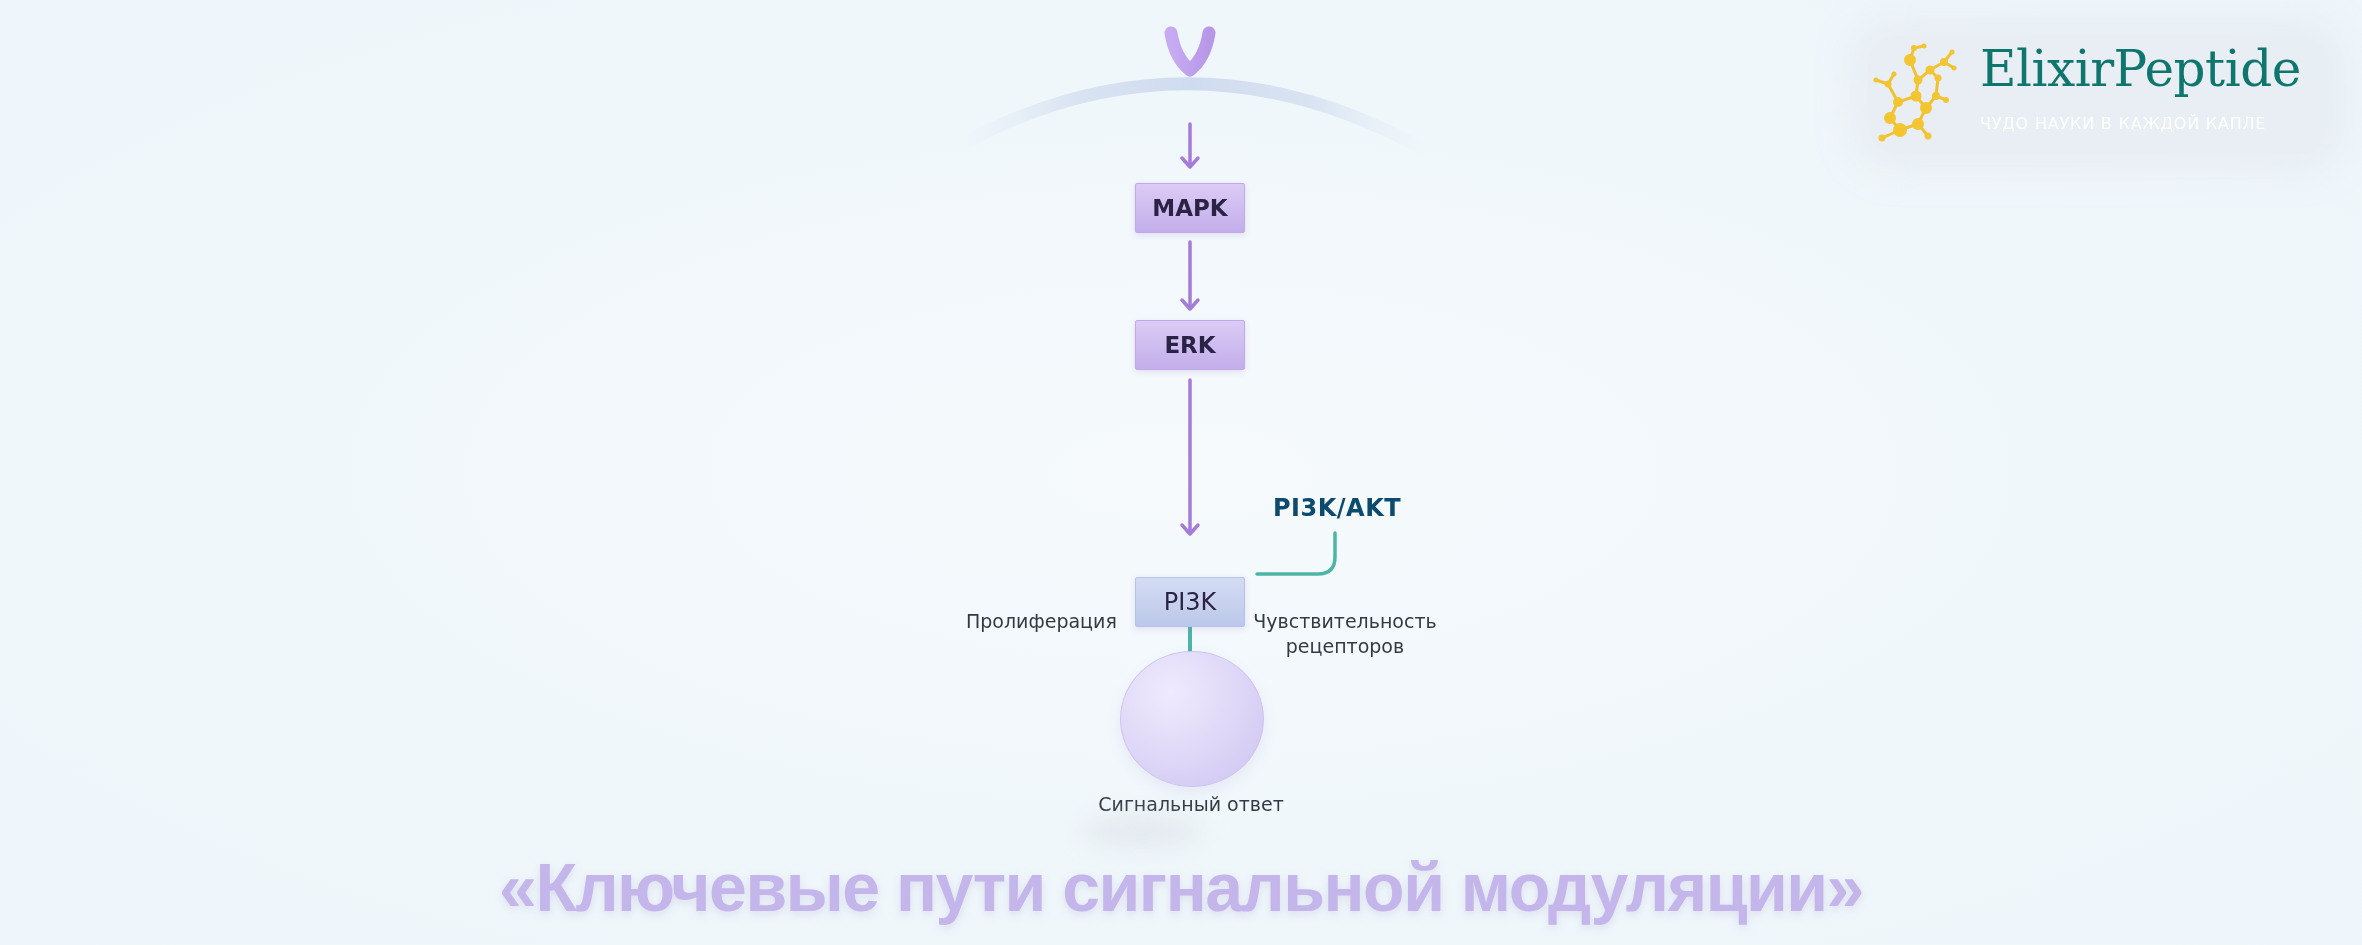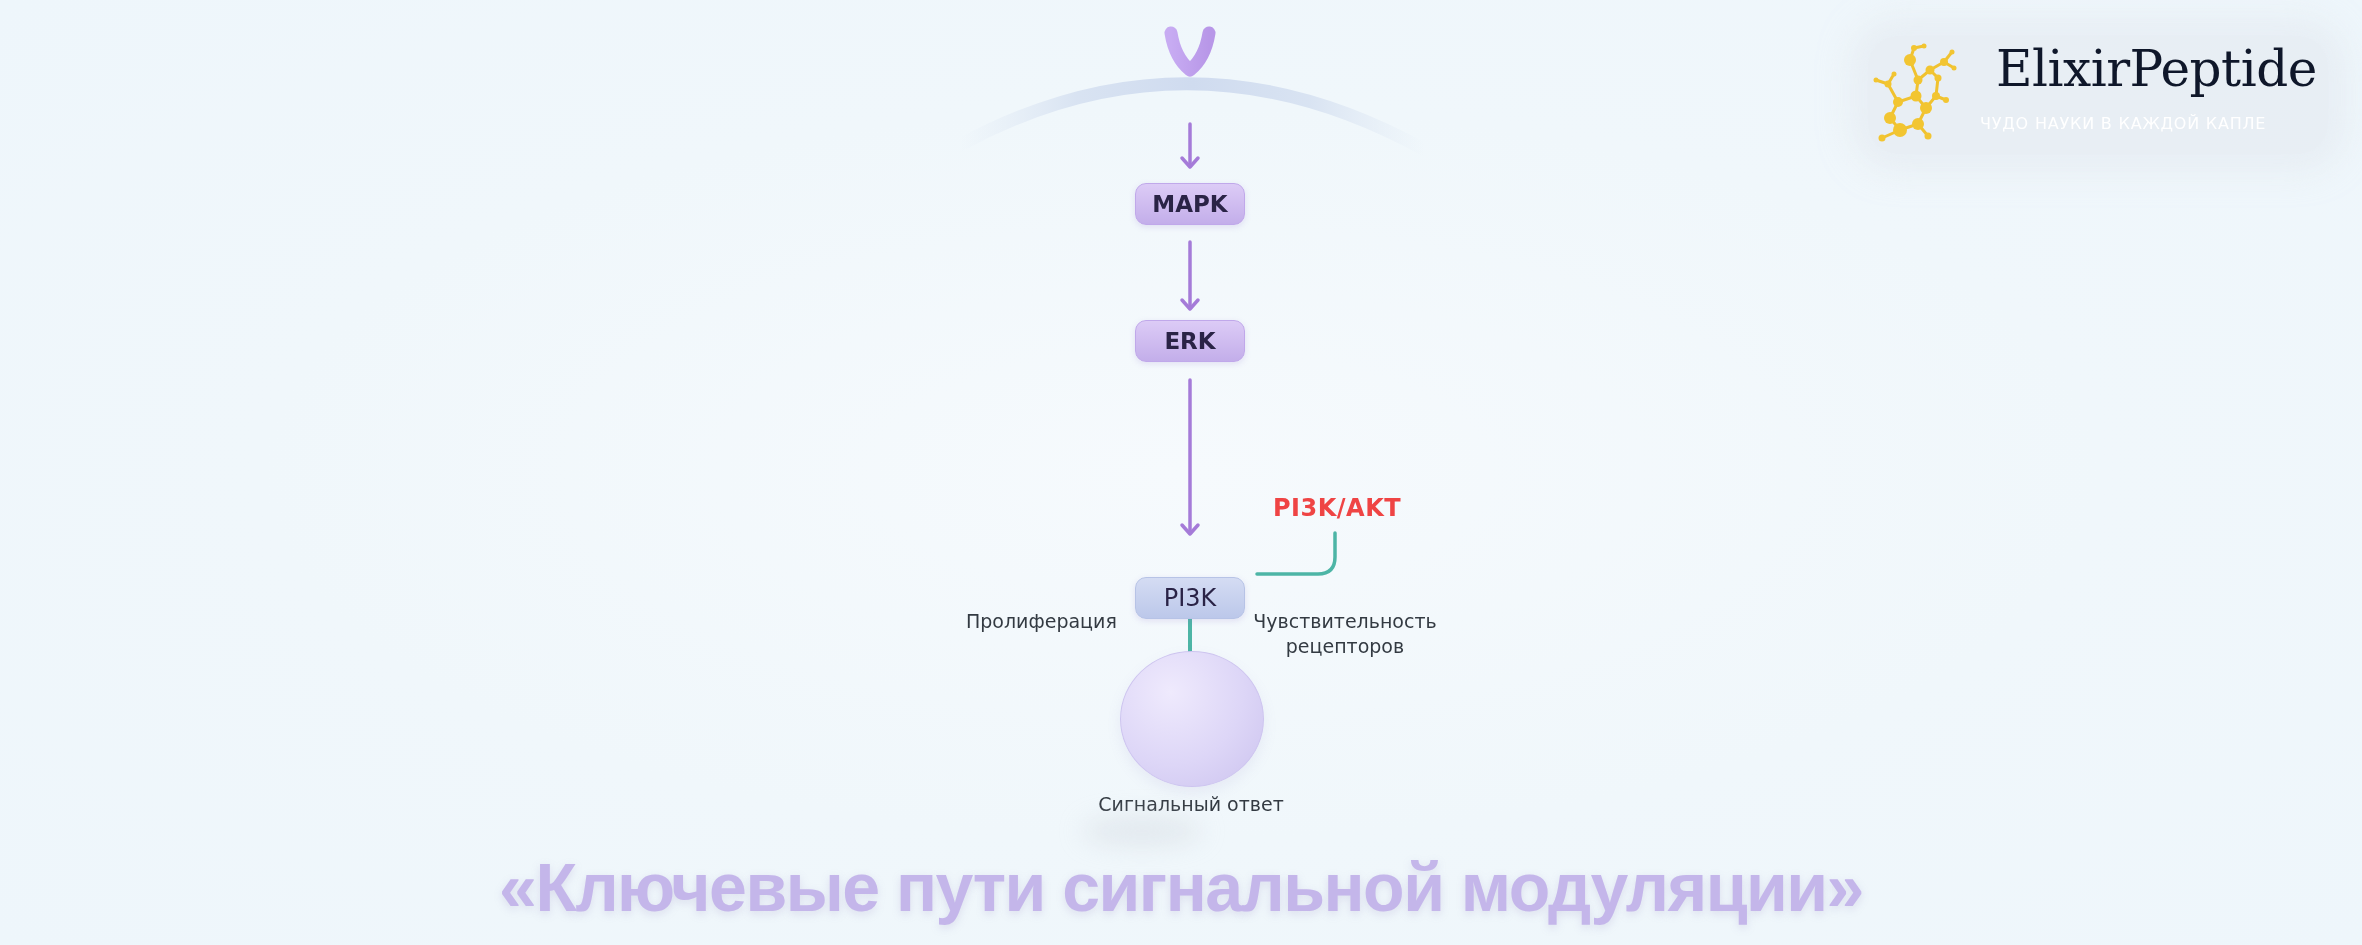--- a/index.html
+++ b/index.html
@@ -4,30 +4,30 @@
   <style>
     html, body { margin: 0; padding: 0; }
     body {
       width: 2362px; height: 945px; overflow: hidden; position: relative;
       background: radial-gradient(ellipse at 50% 50%, #f6fafd 0%, #f0f7fb 55%, #eef6fb 100%);
       font-family: "DejaVu Sans", sans-serif;
     }
     .abs { position: absolute; }
     svg.diagram { position: absolute; left: 0; top: 0; }
     .node {
-      position: absolute; width: 110px; height: 42px; border-radius: 11px;
+      position: absolute; width: 110px; height: 50px; border-radius: 2px;
       display: flex; align-items: center; justify-content: center;
       font-family: "DejaVu Sans", sans-serif; font-weight: bold; font-size: 23px;
       color: #2a2346; box-sizing: border-box;
       box-shadow: 0 2px 6px rgba(140,110,200,0.18);
     }
     .node.purple { background: linear-gradient(180deg, #dccbf6 0%, #c3aeea 100%); border: 1px solid #c0a8ea; }
     .node.blue { background: linear-gradient(180deg, #d4dcf3 0%, #bcc8ea 100%); border: 1px solid #b7c3e6; font-weight: normal; font-size: 24px; margin-top: 32px; }
     .label { position: absolute; font-size: 19px; color: #333a42; text-align: center; line-height: 25px; }
-    .teal-label { position: absolute; font-size: 24px; font-weight: bold; color: #ef4444; letter-spacing: 0.5px; }
+    .teal-label { position: absolute; font-size: 24px; font-weight: bold; color: #0c4a6e; letter-spacing: 0.5px; }
     .sphere {
       position: absolute; width: 142px; height: 134px; border-radius: 50%;
       background: radial-gradient(circle at 35% 30%, #efeafd 0%, #ddd6f7 55%, #cbc2ee 100%);
       border: 1px solid #cdc4ef;
       box-shadow: 0 6px 14px rgba(150,140,200,0.12);
     }
     .shadow-blob {
       position: absolute; width: 120px; height: 30px; border-radius: 50%;
       background: rgba(200,205,215,0.35); filter: blur(12px);
     }
@@ -36,22 +36,22 @@
       font-family: "Liberation Sans", sans-serif; font-weight: bold; font-size: 68px;
       color: #c4b6ea; letter-spacing: -1.5px;
       text-shadow: 0 3px 8px rgba(160,150,200,0.25);
     }
     .logo {
       position: absolute; left: 1868px; top: 36px; width: 460px; height: 118px;
       background: rgba(225,232,238,0.55); border-radius: 30px;
       box-shadow: 0 0 30px 18px rgba(225,232,238,0.55);
     }
     .logo-name {
-      position: absolute; left: 128px; top: 4px;
-      font-family: "DejaVu Serif", serif; font-size: 50px; color: #0f172a; letter-spacing: -0.5px;
+      position: absolute; left: 112px; top: 4px;
+      font-family: "DejaVu Serif", serif; font-size: 50px; color: #0f766e; letter-spacing: -0.5px;
     }
     .logo-tag {
       position: absolute; left: 112px; top: 78px;
       font-family: "DejaVu Sans", sans-serif; font-size: 16px; color: #ffffff; letter-spacing: 0.8px;
     }
   </style>
 </head>
 <body>
 
 <svg class="diagram" width="2362" height="945" viewBox="0 0 2362 945">

